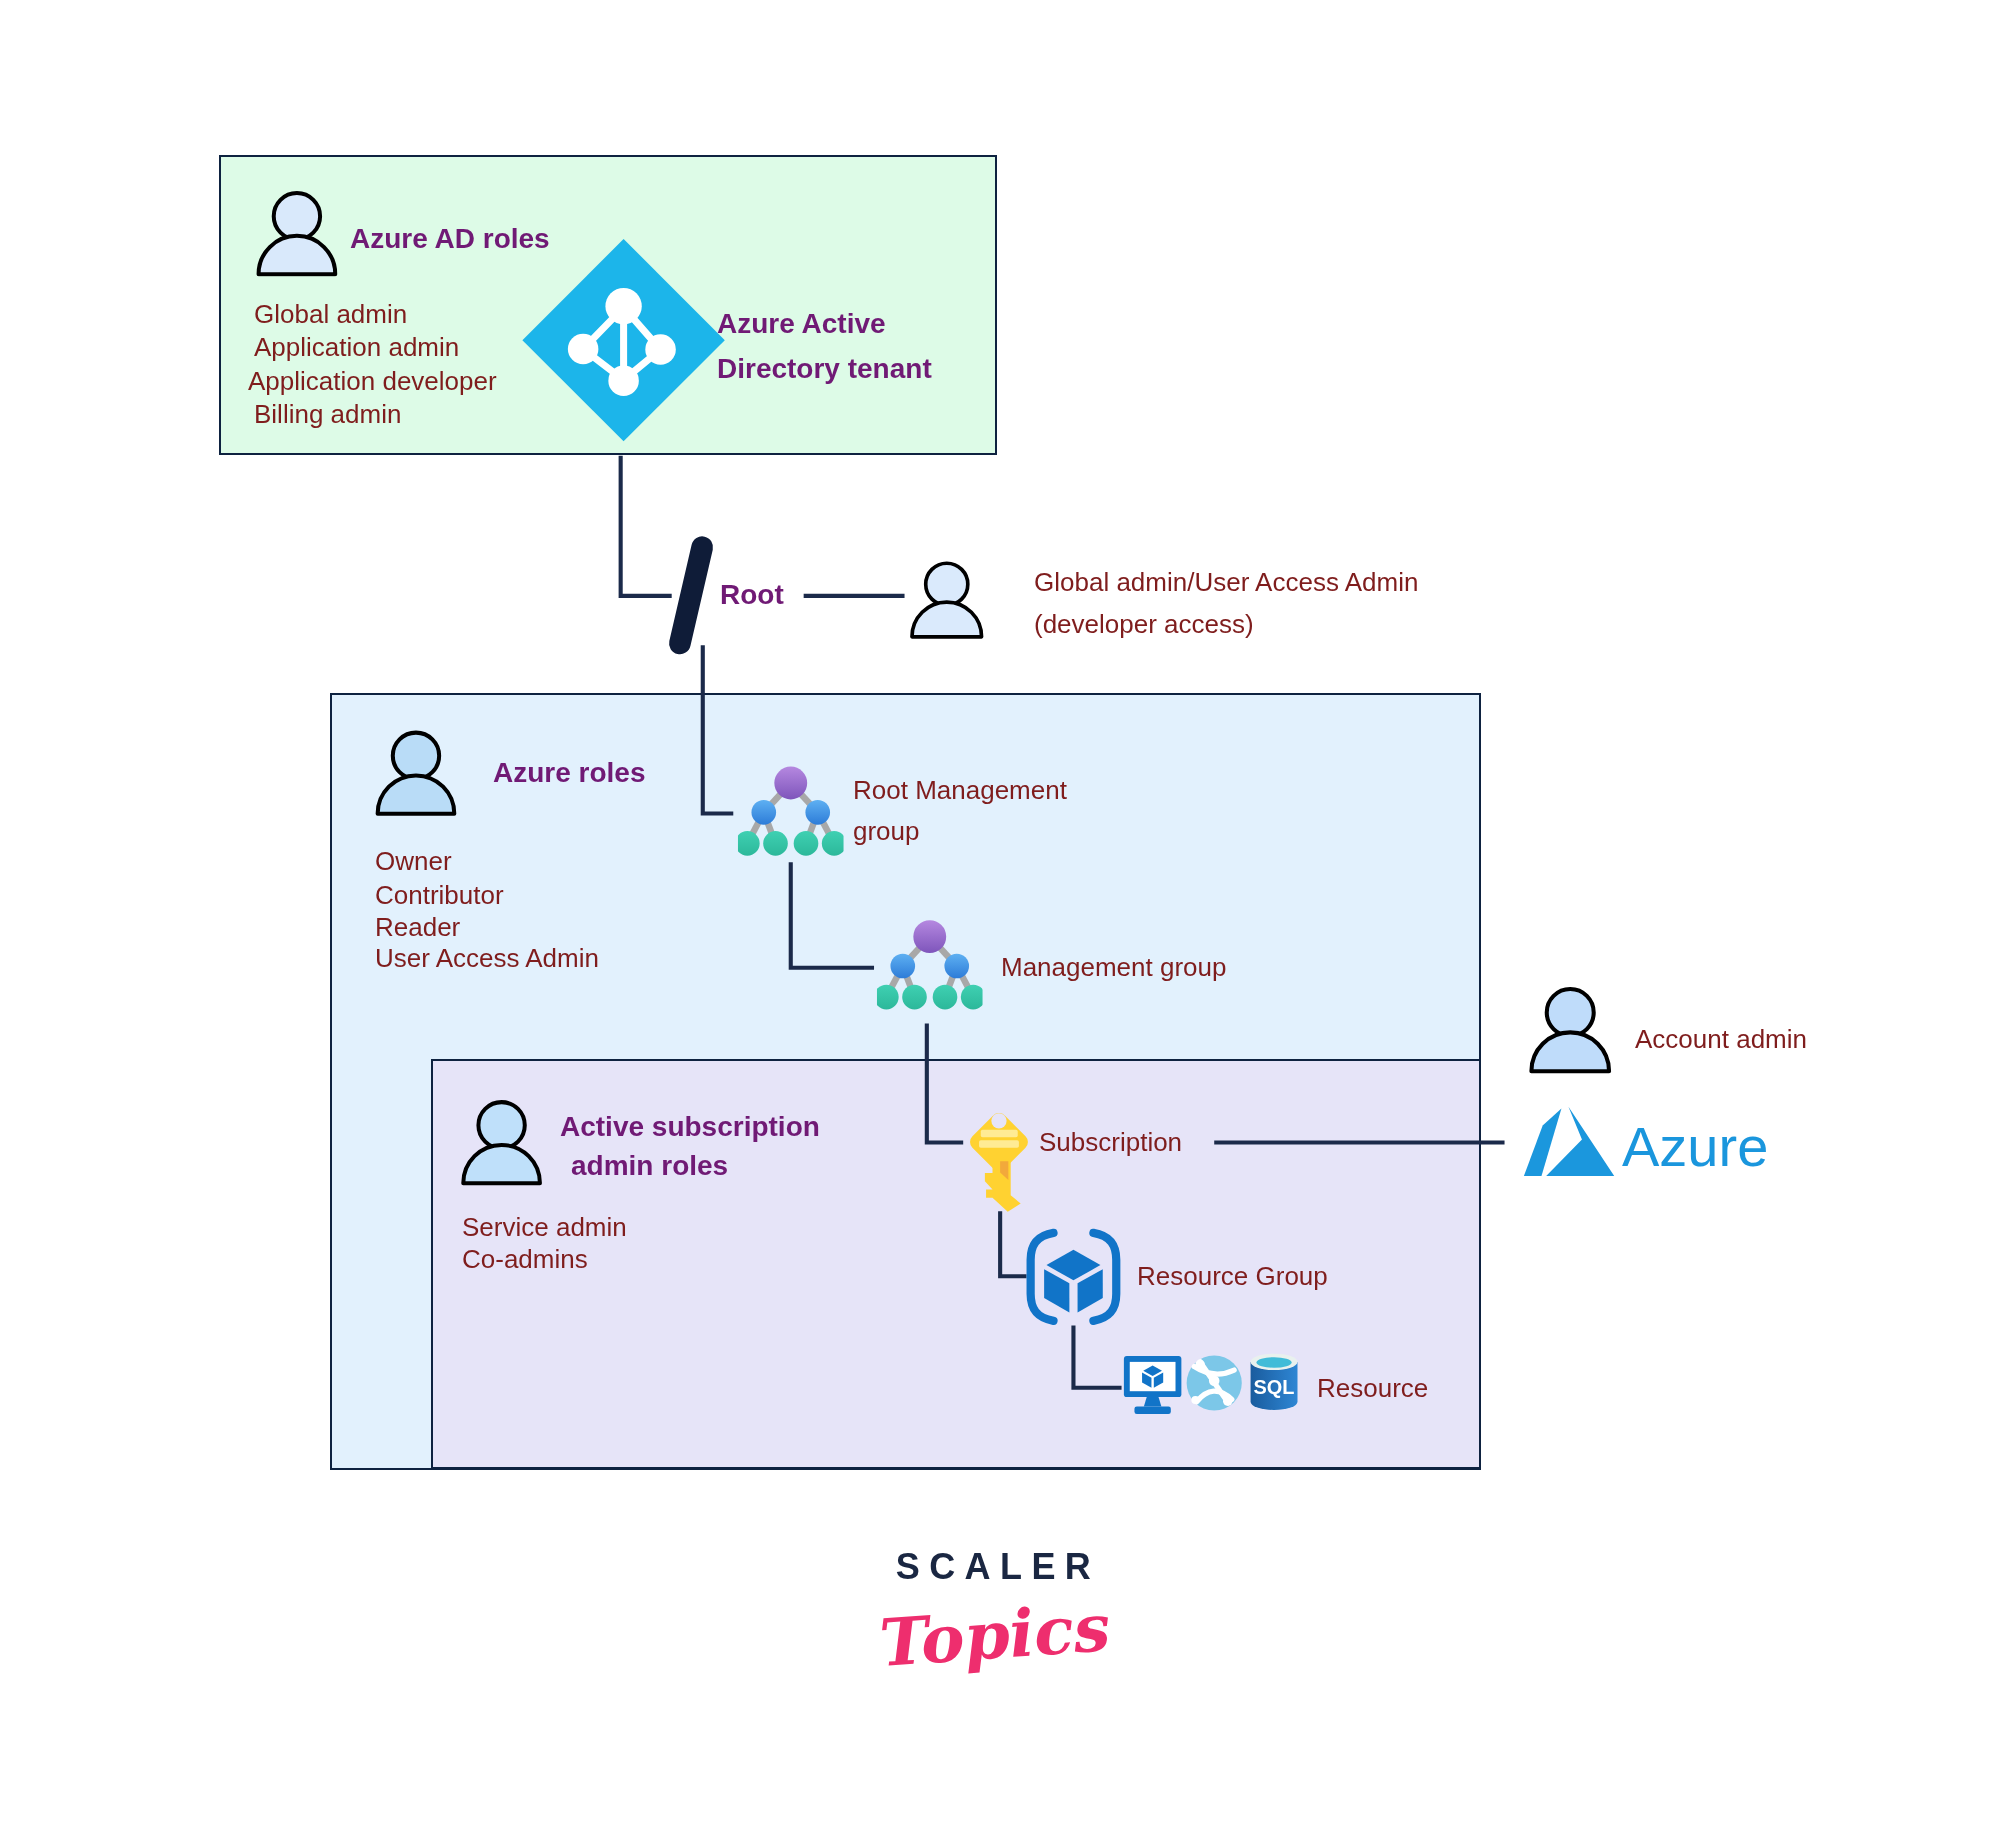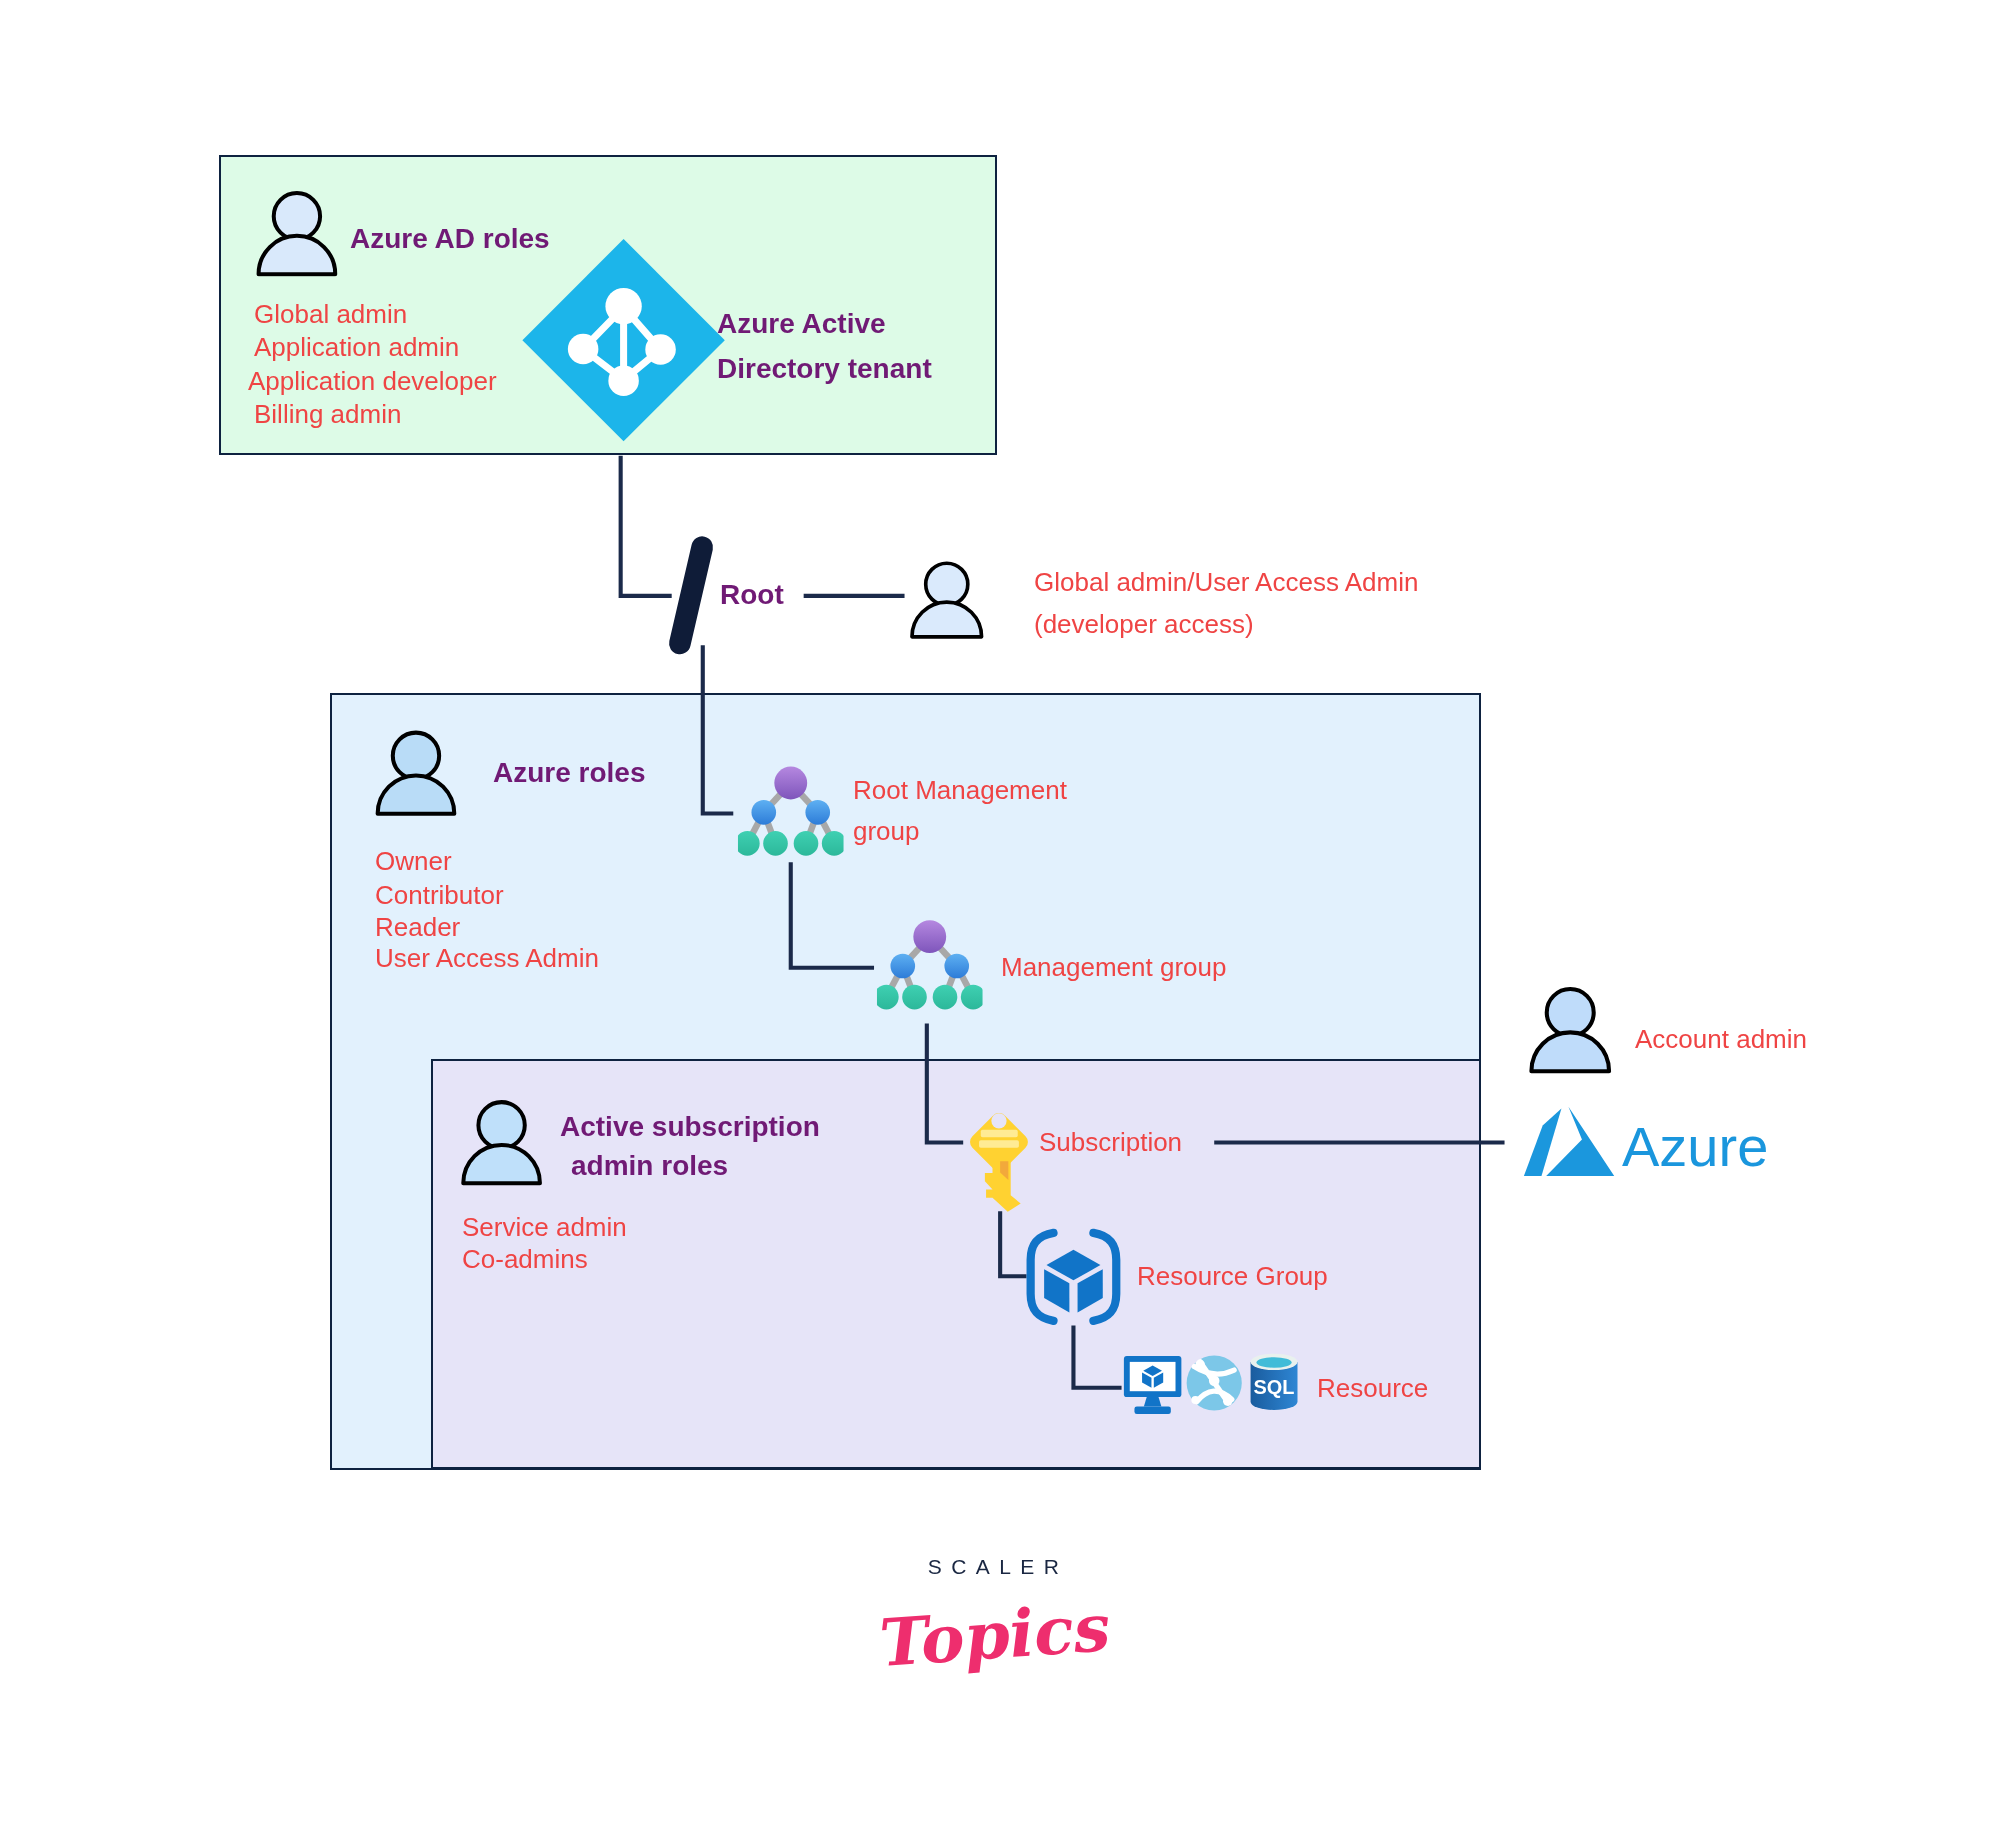--- a/index.html
+++ b/index.html
@@ -17,39 +17,39 @@
     box-sizing:border-box;
   }
   .box.green{background:#ddfbe7;}
   .box.blue{background:#e2f1fd;}
   .box.purple{background:#e6e4f8;}
   .layer{position:absolute;left:0;top:0;}
   .lbl{
     position:absolute;
     transform:translateY(-50%);
     font-size:26px;
-    color:#ef4444;
+    color:#7f1d1d;
     white-space:nowrap;
     line-height:1;
   }
   .hd{
     font-size:28px;
     font-weight:700;
     color:#701a75;
   }
   .azure-word{
     font-size:56px;
     color:#1a96dd;
     font-weight:400;
   }
   .scaler{
     position:absolute;
     transform:translate(-50%,-50%);
-    font-size:21px;
-    font-weight:400;
+    font-size:36px;
+    font-weight:700;
     letter-spacing:9.4px;
     color:#1a2742;
     white-space:nowrap;
   }
   .topics{
     position:absolute;
     transform:translate(-50%,-50%) rotate(-4deg);
     font-family:"DejaVu Serif", serif;
     font-style:italic;
     font-weight:700;

